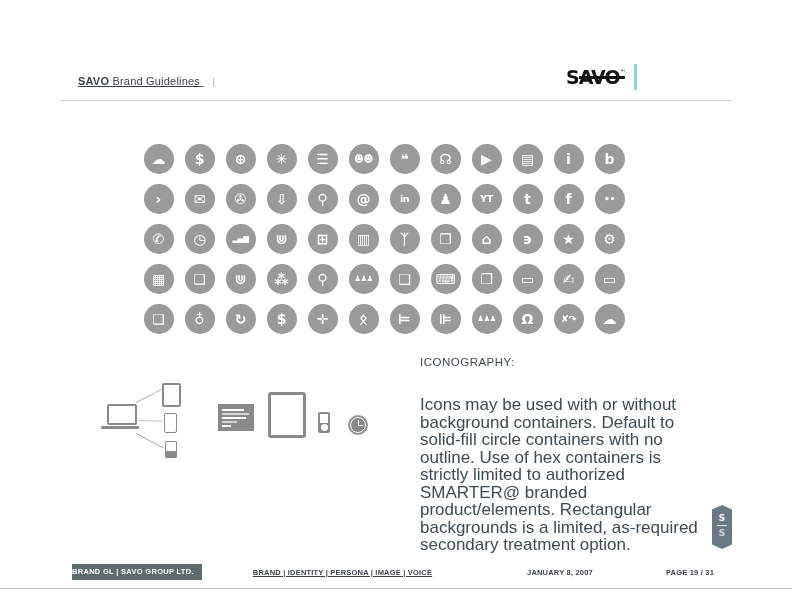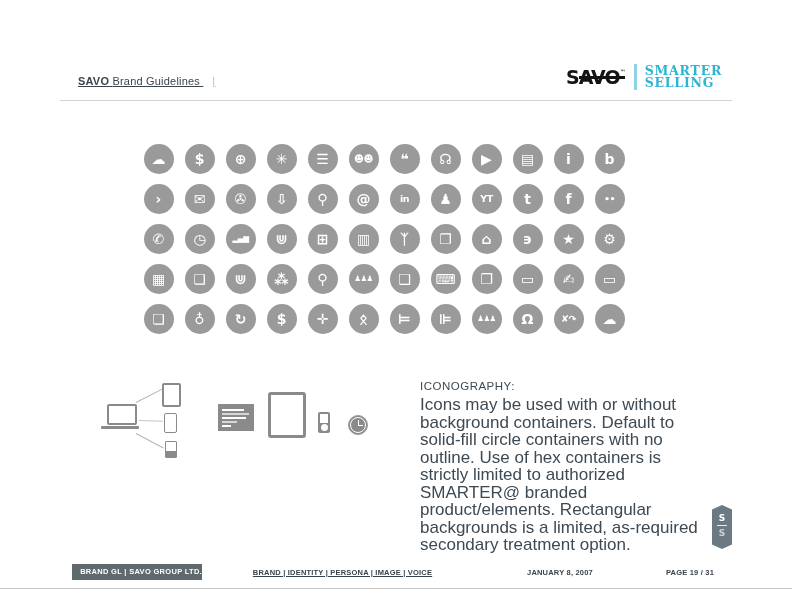--- a/index.html
+++ b/index.html
@@ -54,36 +54,36 @@
   .player-screen { position:absolute; left:2px; top:2px; width:8px; height:9px; background:#ffffff; }
   .player-wheel { position:absolute; left:2.5px; bottom:2px; width:7px; height:7px; background:#ffffff; border-radius:50%; }
   .clock-device { left:348px; top:415px; width:18px; height:18px; border-radius:50%;
                   background:#8a8a8a; border:1.5px solid #9d9d9d; }
   .clock-device::before { content:""; position:absolute; left:1px; top:1px; right:1px; bottom:1px;
                           border:1px solid #ffffff; border-radius:50%; }
   .clock-hand-h { position:absolute; left:8.5px; top:4px; width:1.5px; height:6px; background:#ffffff; }
   .clock-hand-m { position:absolute; left:9px; top:8.5px; width:5px; height:1.5px; background:#ffffff; }
 
   
-  .icono-heading { position:absolute; left:420px; top:380px; font-size:11.5px; color:#3d4953; letter-spacing:0.5px; }
+  .icono-heading { position:absolute; left:420px; top:356px; font-size:11.5px; color:#3d4953; letter-spacing:0.5px; }
   .icono-body { position:absolute; left:420px; top:396px; width:292px; font-size:17px;
                 line-height:17.5px; color:#3d4953; }
 
   
   .hex-badge { position:absolute; left:712px; top:505px; width:20px; height:44px; background:#6b7a82;
                clip-path:polygon(50% 0,100% 10%,100% 90%,50% 100%,0 90%,0 10%);
                color:#ffffff; text-align:center; font-size:9px; font-weight:bold;
                font-family:"DejaVu Sans", sans-serif; }
   .hex-top { margin-top:8px; line-height:10px; }
   .hex-div { width:10px; height:1px; background:rgba(255,255,255,0.85); margin:2px auto; }
   .hex-bottom { opacity:0.65; line-height:10px; }
 
   
   .footer-box { position:absolute; left:72px; top:564px; width:130px; height:16px; background:#5f6a6e;
-                color:#ffffff; font-size:7.5px; font-weight:bold; line-height:16px; text-align:right;
+                color:#ffffff; font-size:7.5px; font-weight:bold; line-height:16px; text-align:left;
                 letter-spacing:0.3px; }
   .footer-nav, .footer-date, .footer-page { position:absolute; top:568px; font-size:7.5px;
                 color:#39434c; font-weight:bold; text-align:center; letter-spacing:0.2px; }
   .footer-nav { left:235px; width:215px;text-decoration:underline; }
   .footer-date { left:495px; width:130px; }
   .footer-page { left:635px; width:110px; }
   .footer-rule { position:absolute; left:0; top:588px; width:792px; height:1px; background:#c6c6c6; }
 </style>
 </head>
 <body>
@@ -93,24 +93,20 @@
   <div class="brand-line">
     <span class="b-bold">SAVO</span>
     <span>Brand Guidelines</span>
     <span class="b-sep">|</span>
   </div>
 
 
   <div class="logo">
     <span class="logo-word"><span>SAVO</span><span class="logo-tm">™</span></span>
     <span class="logo-bar"></span>
-    <span class="logo-tagline">
-      <span>SMARTER</span><br>
-      <span>SELLING</span>
-    </span>
   </div>
 
   <div class="header-rule"></div>
 
   <div class="icon-grid">
       <div class="icon-row">
         <div class="icon-circle" style="background: rgb(154, 154, 154);">
           <span class="glyph" style="color: rgb(255, 255, 255);">☁</span>
         </div>
         <div class="icon-circle" style="background: rgb(154, 154, 154);">

